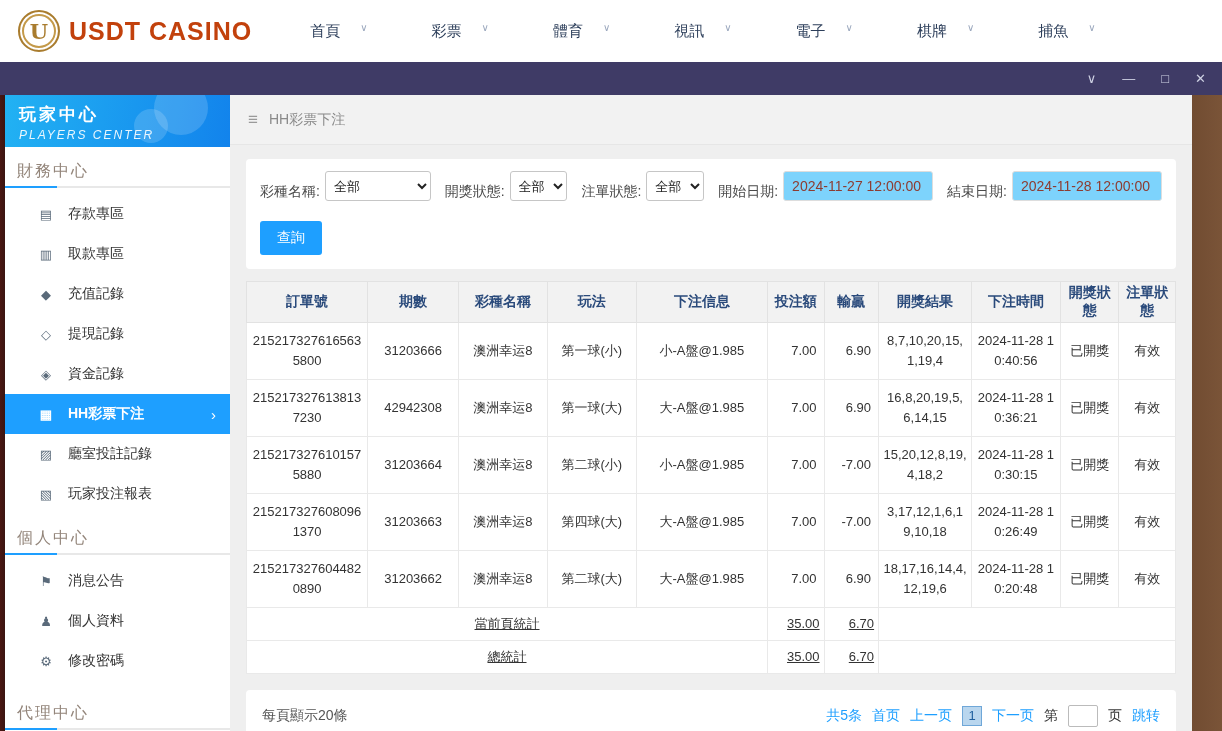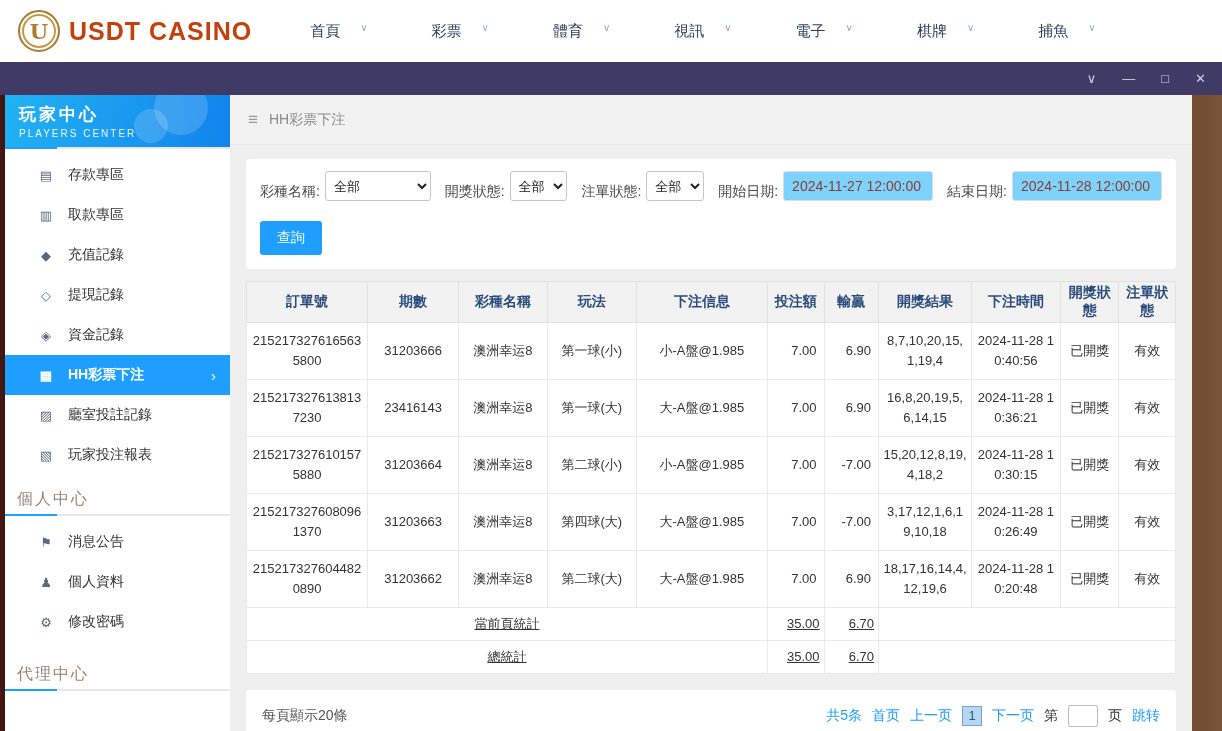--- a/index.html
+++ b/index.html
@@ -36,21 +36,21 @@
     height:52px; flex:none; position:relative; overflow:hidden;
     background:linear-gradient(100deg,#22b2f3,#1283ec);
     color:#fff; padding:8px 0 0 14px;
   }
   .side-header::before, .side-header::after {
     content:""; position:absolute; border-radius:50%; background:rgba(255,255,255,.16);
   }
   .side-header::before { width:54px; height:54px; right:22px; top:-14px; }
   .side-header::after  { width:34px; height:34px; right:62px; top:14px; }
   .side-title { font-size:17px; font-weight:bold; letter-spacing:3px; }
-  .side-subtitle { font-size:10px; letter-spacing:2px; opacity:.9; margin-top:2px; }
+  .side-subtitle { font-size:12px; letter-spacing:2px; opacity:.9; margin-top:2px;font-style:italic; }
   .section-title { margin:14px 12px 4px; font-size:16px; color:#93857a; letter-spacing:2px; }
   .section-rule { height:2px; flex:none; background:linear-gradient(90deg,#1e9fff 0,#1e9fff 52px,#e8e8e8 52px); margin-bottom:6px; }
   .side-item { height:40px; flex:none; display:flex; align-items:center; padding-left:32px; font-size:14px; color:#333; cursor:pointer; position:relative; }
   .side-item .s-icon { width:18px; margin-right:13px; color:#5a6a7a; font-size:13px; text-align:center; }
   .side-item.active { background:#1e9fff; color:#fff; font-weight:bold; }
   .side-item.active .s-icon { color:#fff; }
   .side-item .chev-r { display:none; }
   .side-item.active .chev-r { display:block; position:absolute; right:14px; color:#fff; font-size:15px; font-weight:normal; }
   
   .content { flex:1; background:#efefef; display:flex; flex-direction:column; overflow:hidden; }
@@ -130,20 +130,21 @@
 </div>
 
 <div class="window">
 
   <aside class="sidebar">
     <div class="side-header">
       <div class="side-title">玩家中心</div>
       <div class="side-subtitle">PLAYERS CENTER</div>
     </div>
 
+    <div class="section-title">財務中心</div>
     <div class="section-rule"></div>
 
     <div class="side-item">
       <span class="s-icon">▤</span>
       <span>存款專區</span>
     </div>
     <div class="side-item">
       <span class="s-icon">▥</span>
       <span>取款專區</span>
     </div>
@@ -261,21 +262,21 @@
             <td>小-A盤@1.985</td>
             <td class="num">7.00</td>
             <td class="num">6.90</td>
             <td>8,7,10,20,15,1,19,4</td>
             <td>2024-11-28 10:40:56</td>
             <td>已開獎</td>
             <td>有效</td>
           </tr>
           <tr class="data-row">
             <td>2152173276138137230</td>
-            <td>23416143</td>
+            <td>42942308</td>
             <td>澳洲幸运8</td>
             <td>第一球(大)</td>
             <td>大-A盤@1.985</td>
             <td class="num">7.00</td>
             <td class="num">6.90</td>
             <td>16,8,20,19,5,6,14,15</td>
             <td>2024-11-28 10:36:21</td>
             <td>已開獎</td>
             <td>有效</td>
           </tr>

